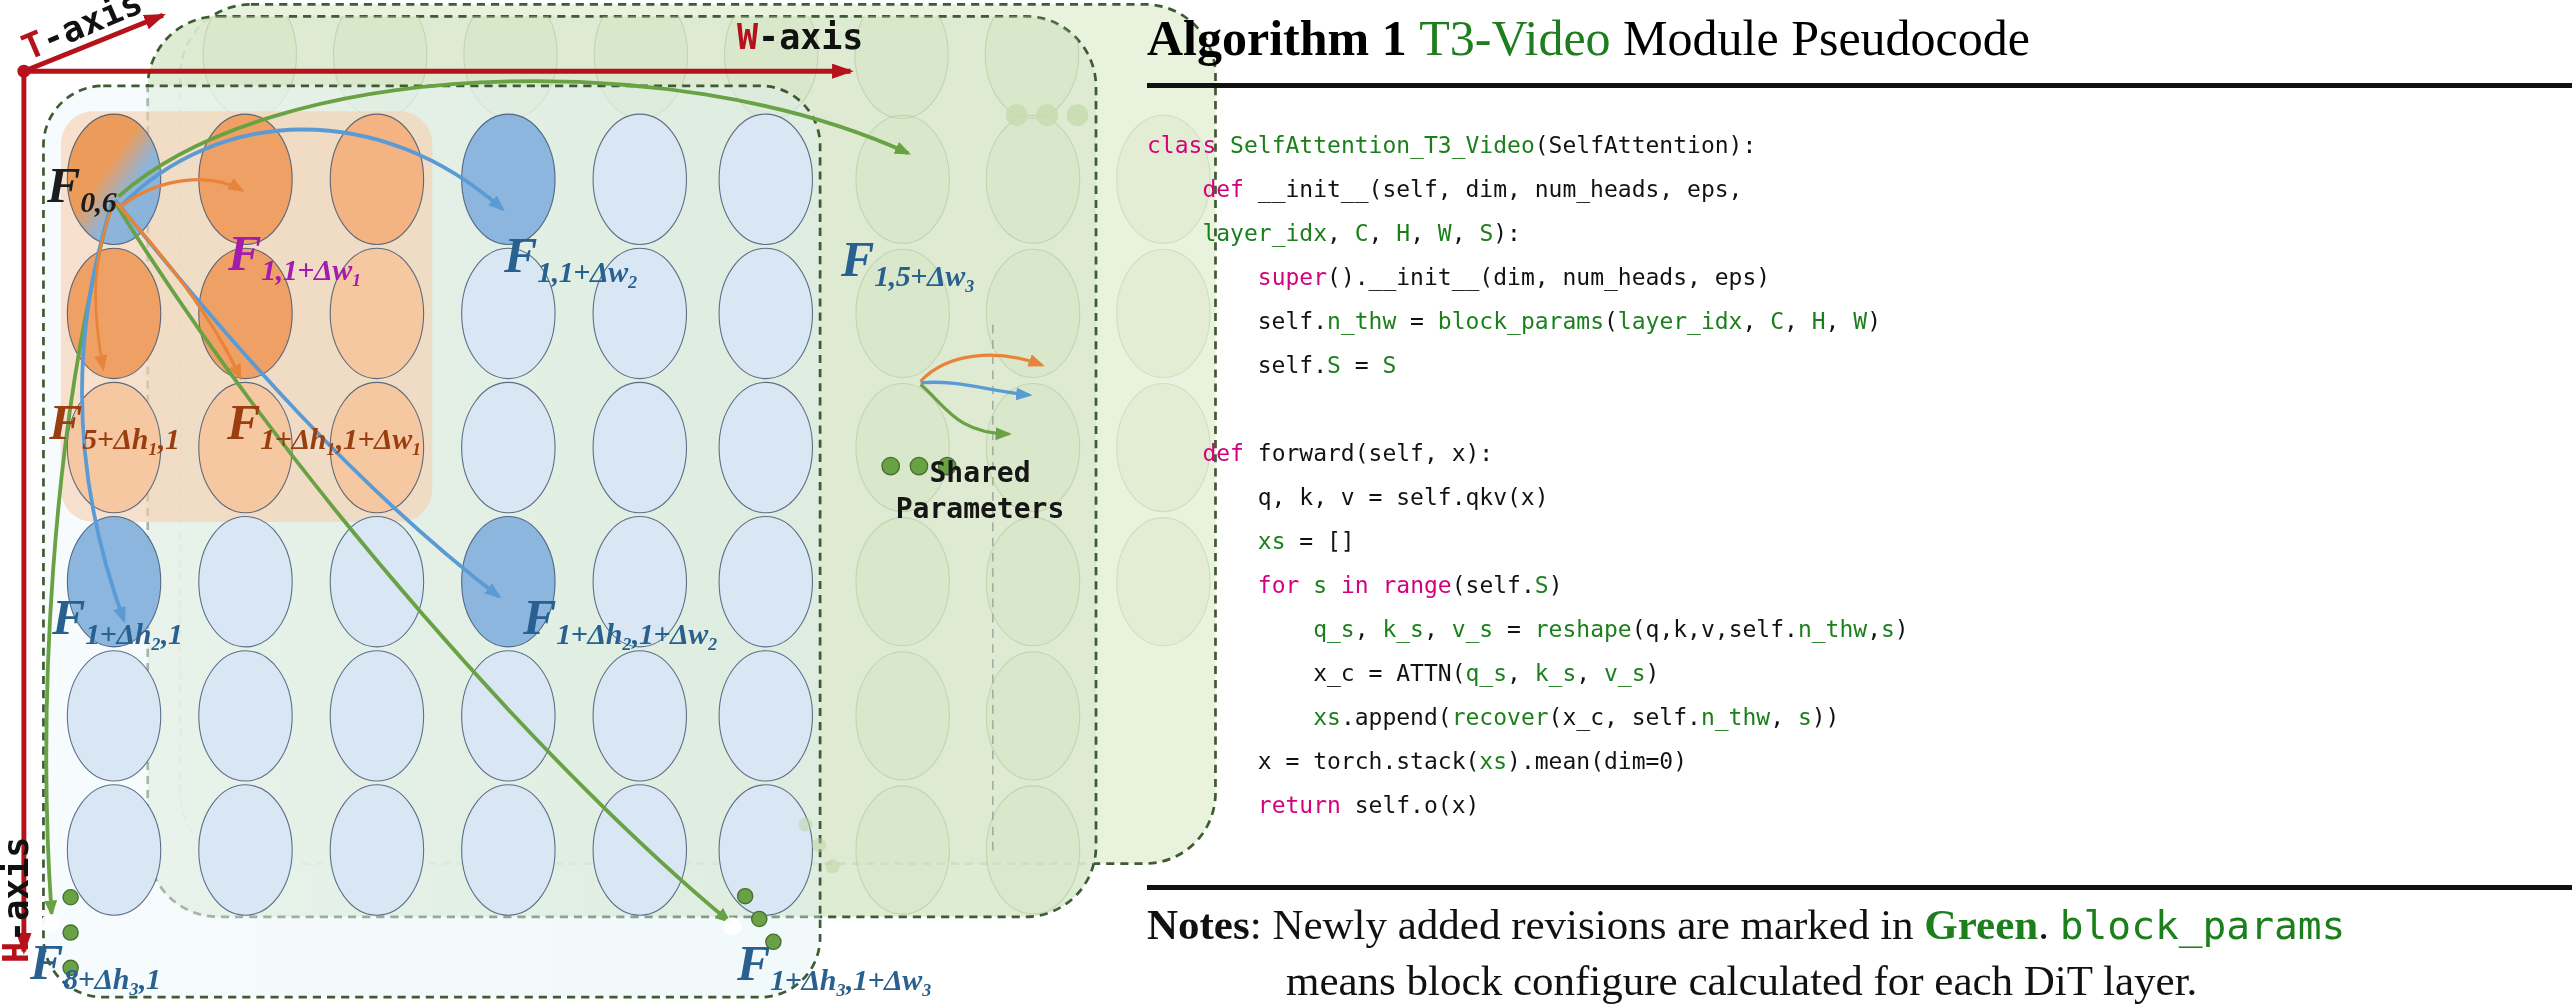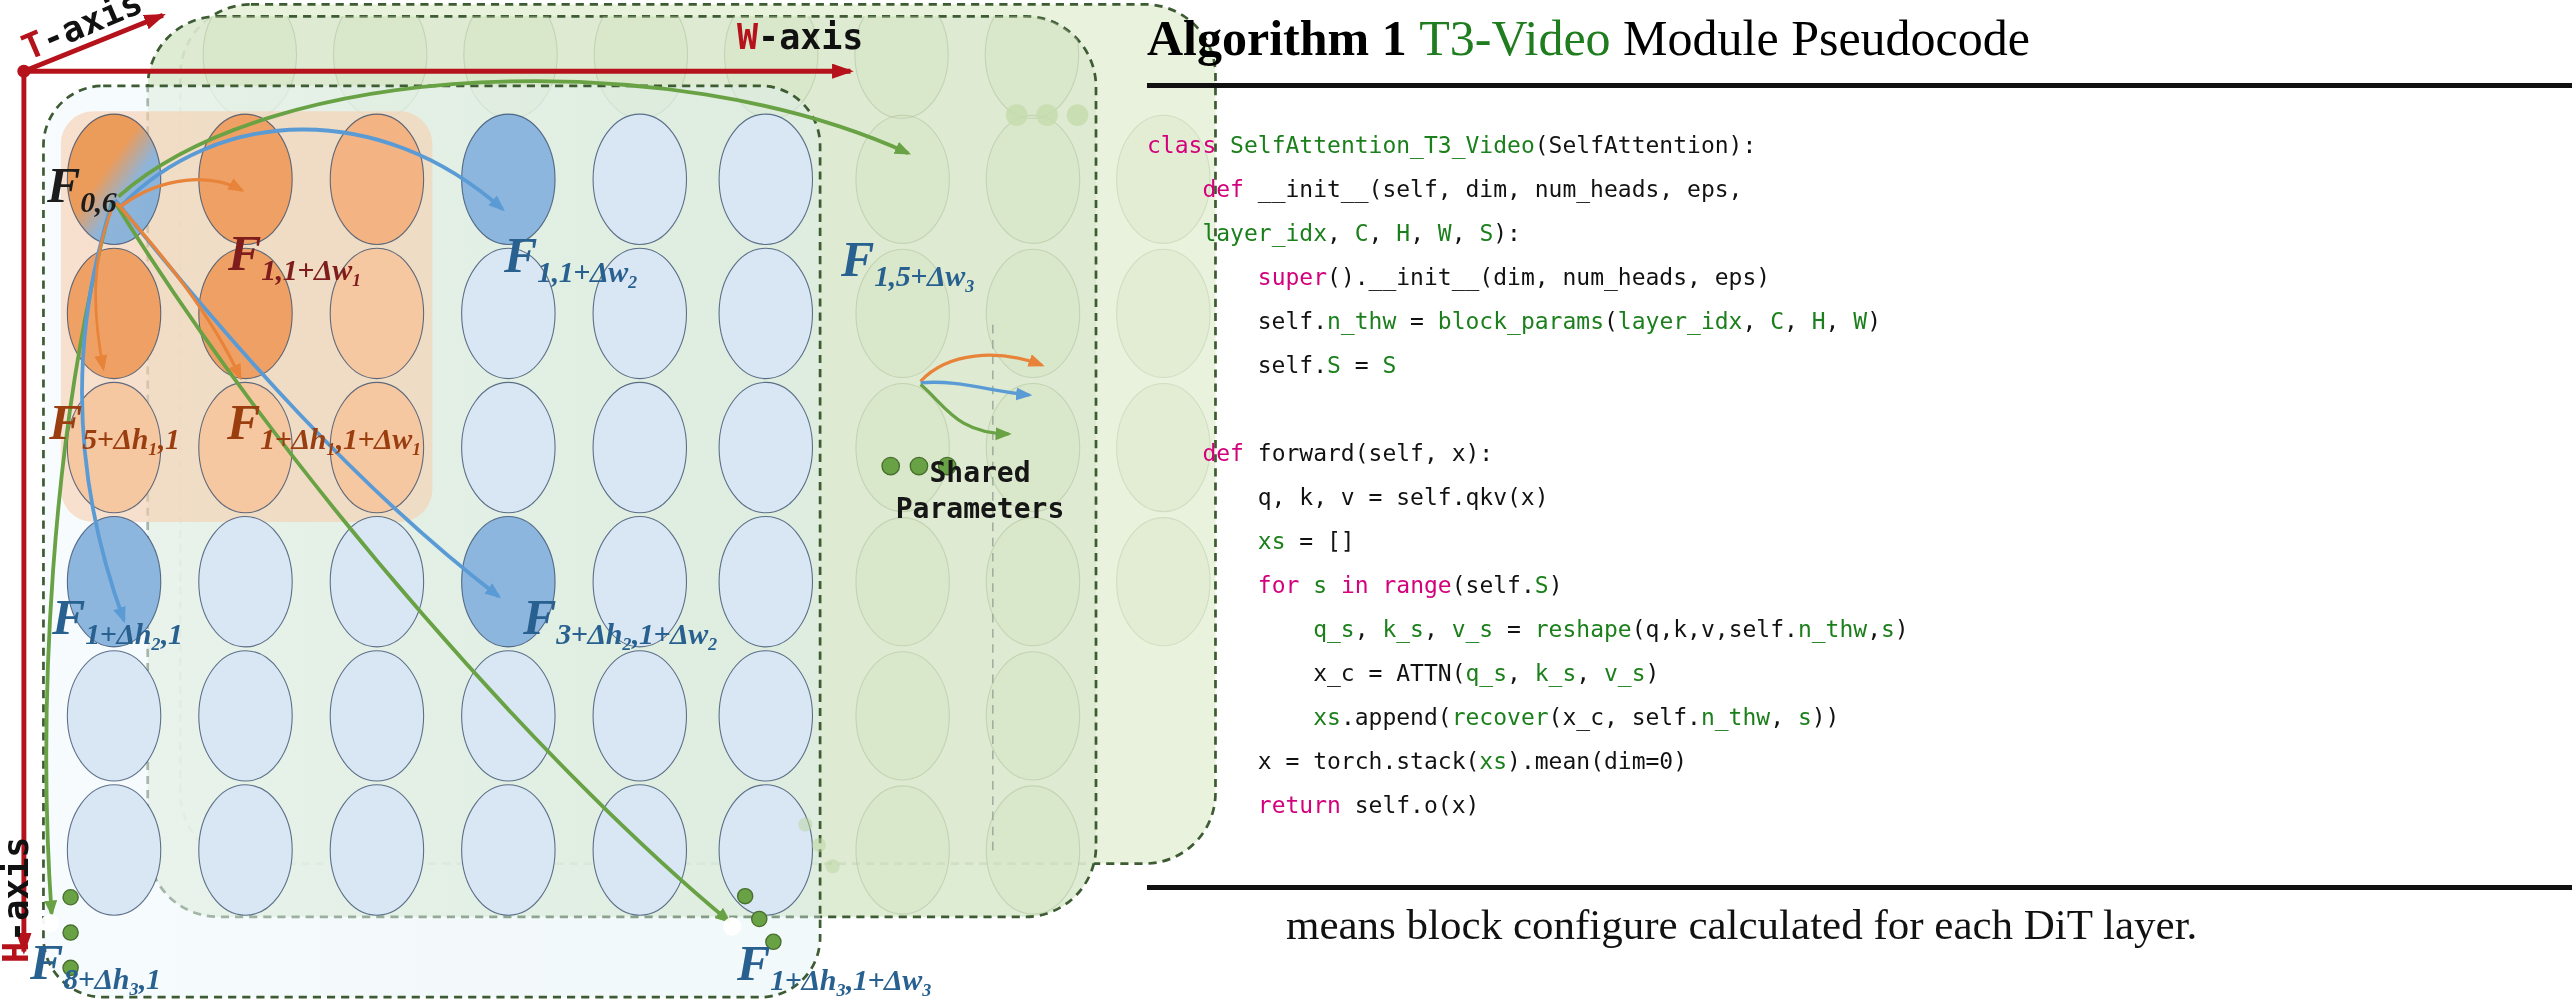--- a/index.html
+++ b/index.html
@@ -198,42 +198,43 @@
           <circle cx="1348" cy="1706" r="17" fill="#ffffff" opacity="0.95"></circle>
         </g>
     </svg>
 
     <div class="axis-label" id="t-axis-label"><span class="axis-accent">T</span><span>-axis</span></div>
     <div class="axis-label" id="w-axis-label"><span class="axis-accent">W</span><span>-axis</span></div>
     <div class="axis-label" id="h-axis-label"><span class="axis-accent">H</span><span>-axis</span></div>
 
     <div id="flabels">
         <div class="flabel" style="left: 47px; top: 163px; color: rgb(28, 28, 28);"><span>F</span><sub>0,6</sub></div>
-        <div class="flabel" style="left: 228px; top: 231px; color: #7f1d1d;"><span>F</span><sub>1,1+Δw₁</sub></div>
+        <div class="flabel" style="left: 228px; top: 231px; color: #a21caf;"><span>F</span><sub>1,1+Δw₁</sub></div>
         <div class="flabel" style="left: 504px; top: 233px; color: rgb(40, 96, 143);"><span>F</span><sub>1,1+Δw₂</sub></div>
         <div class="flabel" style="left: 841px; top: 237px; color: rgb(40, 96, 143);"><span>F</span><sub>1,5+Δw₃</sub></div>
         <div class="flabel" style="left: 49px; top: 400px; color: rgb(154, 62, 16);"><span>F</span><sub>5+Δh₁,1</sub></div>
         <div class="flabel" style="left: 227px; top: 400px; color: rgb(154, 62, 16);"><span>F</span><sub>1+Δh₁,1+Δw₁</sub></div>
         <div class="flabel" style="left: 52px; top: 595px; color: rgb(40, 96, 143);"><span>F</span><sub>1+Δh₂,1</sub></div>
-        <div class="flabel" style="left: 523px; top: 595px; color: rgb(40, 96, 143);"><span>F</span><sub>3+Δh₂,1+Δw₂</sub></div>
+        <div class="flabel" style="left: 523px; top: 595px; color: rgb(40, 96, 143);"><span>F</span><sub>1+Δh₂,1+Δw₂</sub></div>
         <div class="flabel" style="left: 30px; top: 940px; color: rgb(40, 96, 143);"><span>F</span><sub>8+Δh₃,1</sub></div>
         <div class="flabel" style="left: 737px; top: 941px; color: rgb(40, 96, 143);"><span>F</span><sub>1+Δh₃,1+Δw₃</sub></div>
       </div>
 
     <div id="shared-params">
       <div>Shared</div>
       <div>Parameters</div>
     </div>
   </div>
 
   <div id="panel">
     <div id="algo-title">
       <span class="b">Algorithm 1 </span><span class="green-serif">T3-Video</span><span> Module Pseudocode</span>
     </div>
     <div class="rule" id="rule-top"></div>
     <div id="code"><div><span class="tok-k" style="color: rgb(212, 1, 125);">class</span><span class="tok-d"> </span><span class="tok-g" style="color: rgb(27, 127, 27);">SelfAttention_T3_Video</span><span class="tok-d">(SelfAttention):</span></div><div><span class="tok-d">    </span><span class="tok-k" style="color: rgb(212, 1, 125);">def</span><span class="tok-d"> __init__(self, dim, num_heads, eps,</span></div><div><span class="tok-d">    </span><span class="tok-g" style="color: rgb(27, 127, 27);">layer_idx</span><span class="tok-d">, </span><span class="tok-g" style="color: rgb(27, 127, 27);">C</span><span class="tok-d">, </span><span class="tok-g" style="color: rgb(27, 127, 27);">H</span><span class="tok-d">, </span><span class="tok-g" style="color: rgb(27, 127, 27);">W</span><span class="tok-d">, </span><span class="tok-g" style="color: rgb(27, 127, 27);">S</span><span class="tok-d">):</span></div><div><span class="tok-d">        </span><span class="tok-k" style="color: rgb(212, 1, 125);">super</span><span class="tok-d">().__init__(dim, num_heads, eps)</span></div><div><span class="tok-d">        self.</span><span class="tok-g" style="color: rgb(27, 127, 27);">n_thw</span><span class="tok-d"> = </span><span class="tok-g" style="color: rgb(27, 127, 27);">block_params</span><span class="tok-d">(</span><span class="tok-g" style="color: rgb(27, 127, 27);">layer_idx</span><span class="tok-d">, </span><span class="tok-g" style="color: rgb(27, 127, 27);">C</span><span class="tok-d">, </span><span class="tok-g" style="color: rgb(27, 127, 27);">H</span><span class="tok-d">, </span><span class="tok-g" style="color: rgb(27, 127, 27);">W</span><span class="tok-d">)</span></div><div><span class="tok-d">        self.</span><span class="tok-g" style="color: rgb(27, 127, 27);">S</span><span class="tok-d"> = </span><span class="tok-g" style="color: rgb(27, 127, 27);">S</span></div><div>&nbsp;</div><div><span class="tok-d">    </span><span class="tok-k" style="color: rgb(212, 1, 125);">def</span><span class="tok-d"> forward(self, x):</span></div><div><span class="tok-d">        q, k, v = self.qkv(x)</span></div><div><span class="tok-d">        </span><span class="tok-g" style="color: rgb(27, 127, 27);">xs</span><span class="tok-d"> = []</span></div><div><span class="tok-d">        </span><span class="tok-k" style="color: rgb(212, 1, 125);">for</span><span class="tok-d"> </span><span class="tok-g" style="color: rgb(27, 127, 27);">s</span><span class="tok-d"> </span><span class="tok-k" style="color: rgb(212, 1, 125);">in</span><span class="tok-d"> </span><span class="tok-k" style="color: rgb(212, 1, 125);">range</span><span class="tok-d">(self.</span><span class="tok-g" style="color: rgb(27, 127, 27);">S</span><span class="tok-d">)</span></div><div><span class="tok-d">            </span><span class="tok-g" style="color: rgb(27, 127, 27);">q_s</span><span class="tok-d">, </span><span class="tok-g" style="color: rgb(27, 127, 27);">k_s</span><span class="tok-d">, </span><span class="tok-g" style="color: rgb(27, 127, 27);">v_s</span><span class="tok-d"> = </span><span class="tok-g" style="color: rgb(27, 127, 27);">reshape</span><span class="tok-d">(q,k,v,self.</span><span class="tok-g" style="color: rgb(27, 127, 27);">n_thw</span><span class="tok-d">,</span><span class="tok-g" style="color: rgb(27, 127, 27);">s</span><span class="tok-d">)</span></div><div><span class="tok-d">            x_c = ATTN(</span><span class="tok-g" style="color: rgb(27, 127, 27);">q_s</span><span class="tok-d">, </span><span class="tok-g" style="color: rgb(27, 127, 27);">k_s</span><span class="tok-d">, </span><span class="tok-g" style="color: rgb(27, 127, 27);">v_s</span><span class="tok-d">)</span></div><div><span class="tok-d">            </span><span class="tok-g" style="color: rgb(27, 127, 27);">xs</span><span class="tok-d">.append(</span><span class="tok-g" style="color: rgb(27, 127, 27);">recover</span><span class="tok-d">(x_c, self.</span><span class="tok-g" style="color: rgb(27, 127, 27);">n_thw</span><span class="tok-d">, </span><span class="tok-g" style="color: rgb(27, 127, 27);">s</span><span class="tok-d">))</span></div><div><span class="tok-d">        x = torch.stack(</span><span class="tok-g" style="color: rgb(27, 127, 27);">xs</span><span class="tok-d">).mean(dim=0)</span></div><div><span class="tok-d">        </span><span class="tok-k" style="color: rgb(212, 1, 125);">return</span><span class="tok-d"> self.o(x)</span></div></div>
     <div class="rule" id="rule-bottom"></div>
     <div id="notes">
+        <div><span class="nb">Notes</span><span class="nd">: Newly added revisions are marked in </span><span class="ngb" style="color: rgb(27, 127, 27);">Green</span><span class="nd">. </span><span class="ngm" style="color: rgb(27, 127, 27);">block_params</span></div>
         <div class="hang"><span class="nd">means block configure calculated for each DiT layer.</span></div>
       </div>
   </div>
 </div>
 
 
 </body></html>

